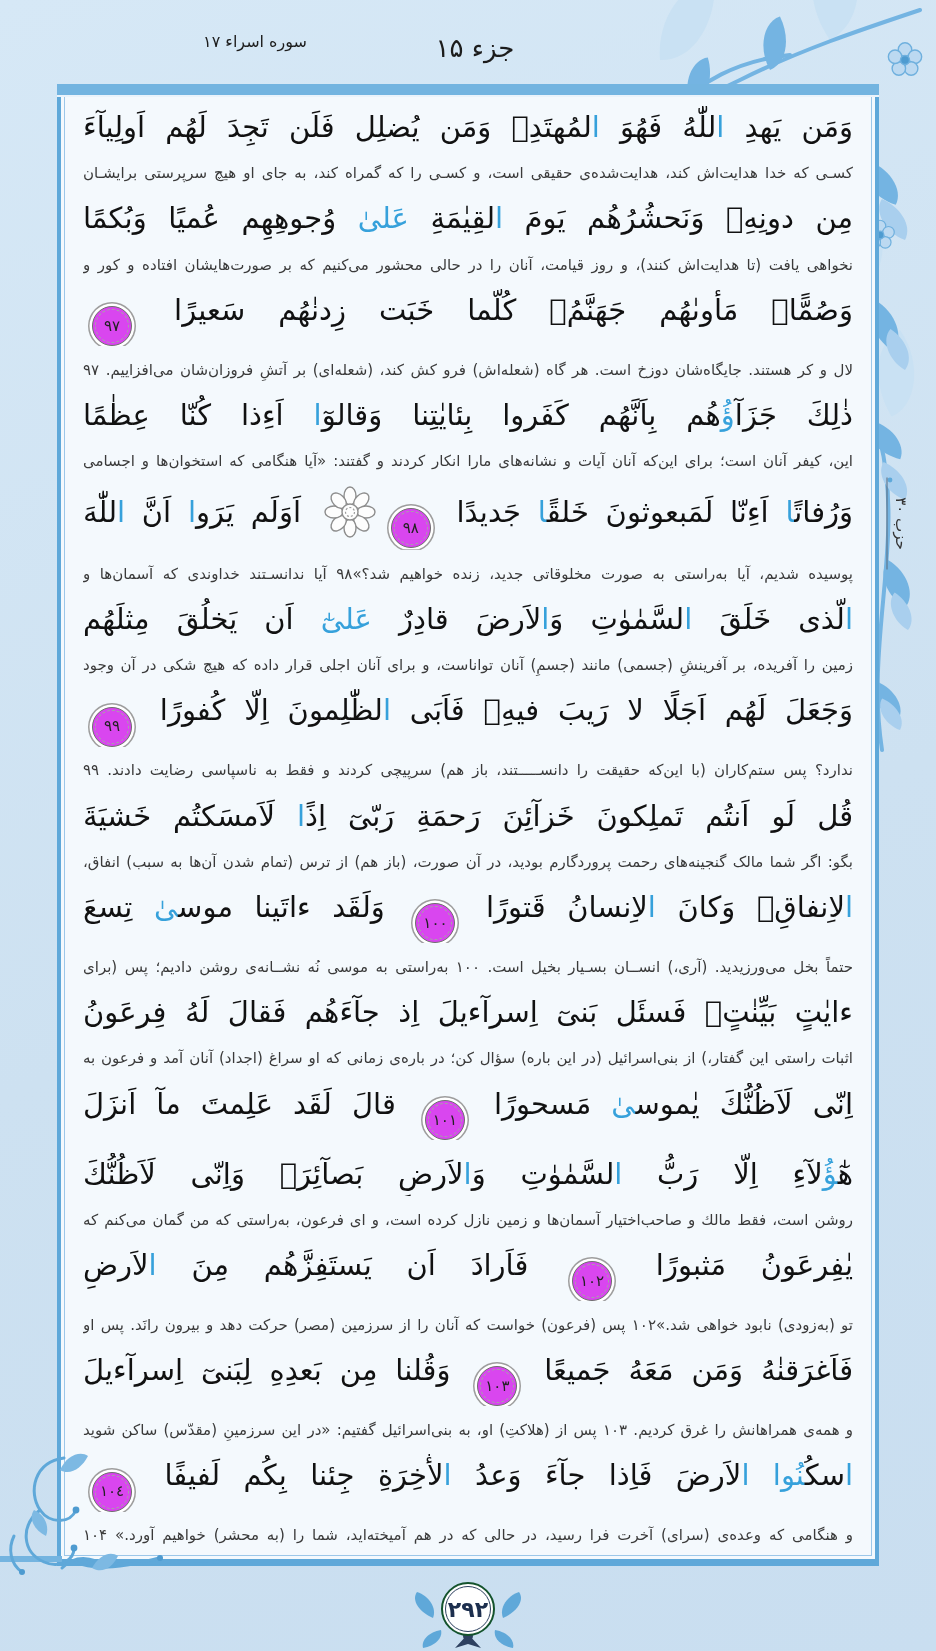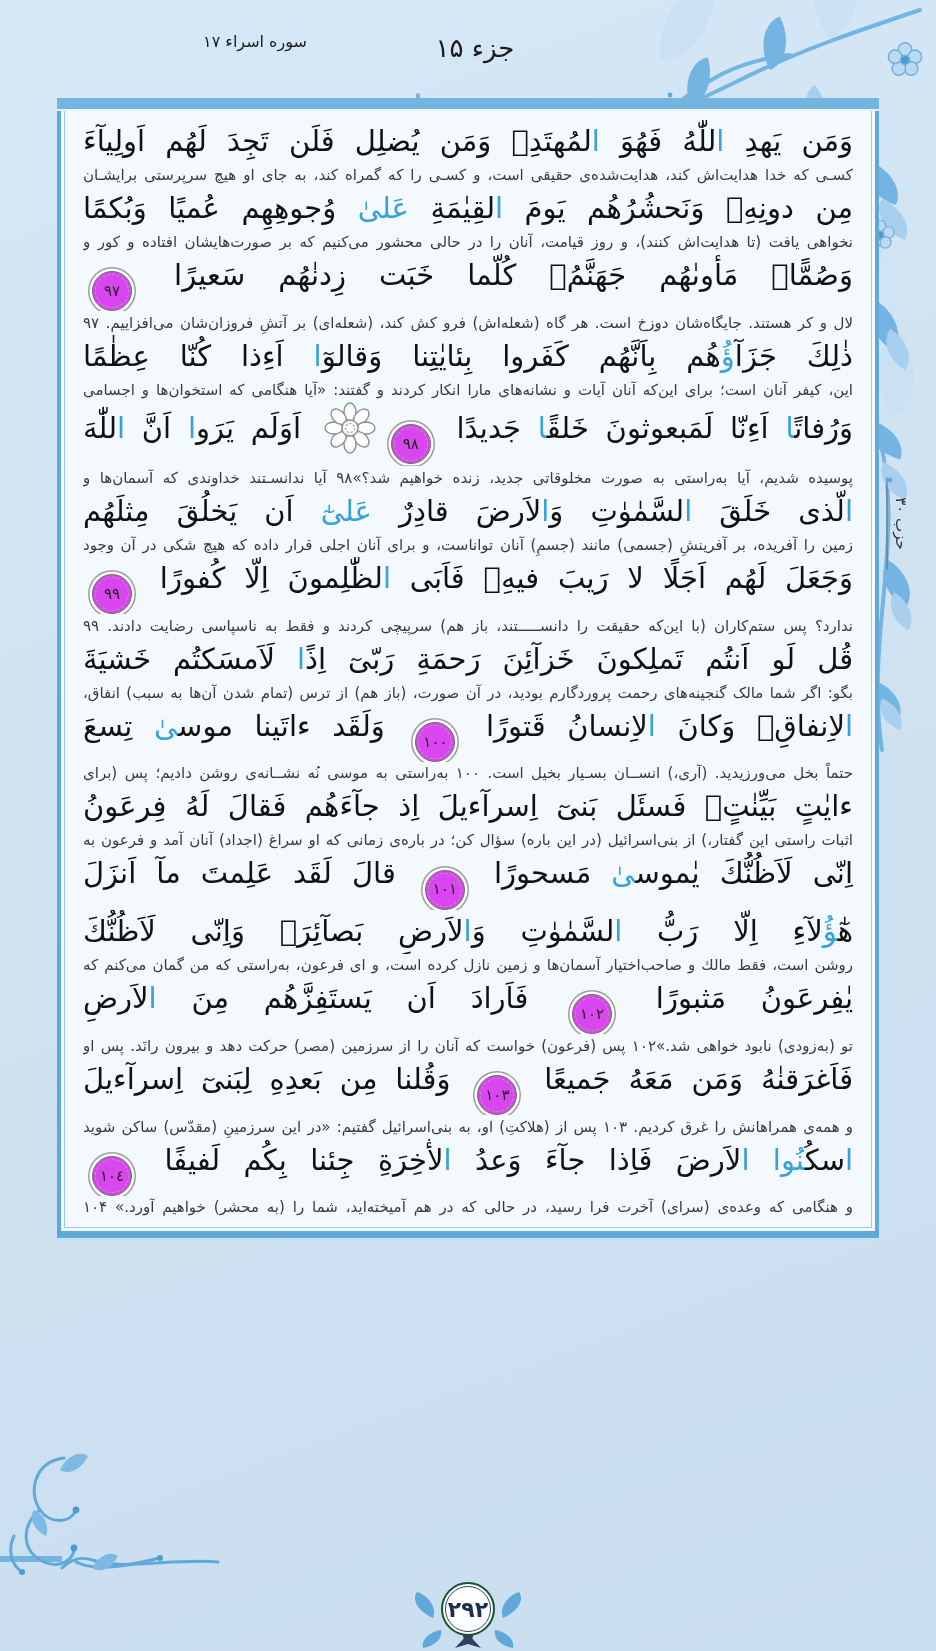--- a/index.html
+++ b/index.html
@@ -7,21 +7,21 @@
     width:936px;height:1651px;position:relative;overflow:hidden;
     background:linear-gradient(160deg,#d6e8f6 0%,#cde1f1 55%,#c9def0 100%);
     font-family:"DejaVu Sans",sans-serif;
   }
   
   .hdr{position:absolute;color:#1c1c1c;font-family:"DejaVu Sans",sans-serif;}
   .hdr-juz{left:420px;top:16px;width:110px;font-size:26px;text-align:center;margin-top:17px;}
   .hdr-surah{left:160px;top:32px;width:190px;font-size:16px;text-align:center;letter-spacing:1px;}
   
   .frame{
-    position:absolute;left:57px;top:98px;width:822px;height:1140px;box-sizing:border-box;
+    position:absolute;left:57px;top:84px;width:822px;height:1482px;box-sizing:border-box;
     background:#f4f9fd;border:4px solid #5fa8d9;border-bottom-width:7px;
   }
   .frame::before{content:"";position:absolute;inset:3px;border:1px solid #9cc7e9;pointer-events:none;}
   .topband{position:absolute;left:-4px;right:-4px;top:-4px;height:11px;background:#73b4e0;}
   .topband::after{content:"";position:absolute;left:0;right:0;top:11px;height:2px;background:#eaf3fb;}
   .band-ext{position:absolute;left:0;top:1556px;width:62px;height:6px;background:#74b4e0;}
   
   .content{
     position:absolute;left:22px;right:22px;top:18px;bottom:12px;
     display:flex;flex-direction:column;justify-content:space-between;direction:rtl;

